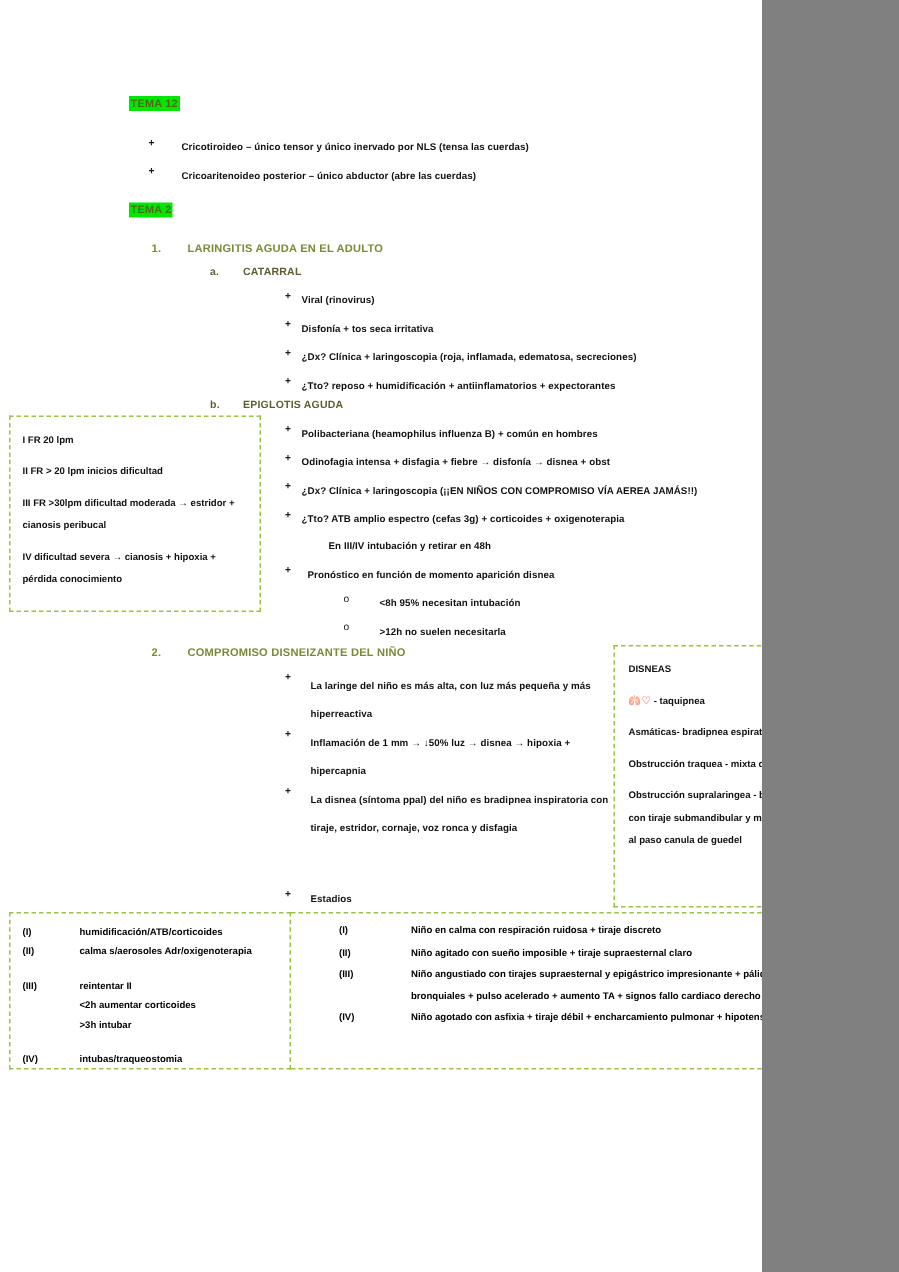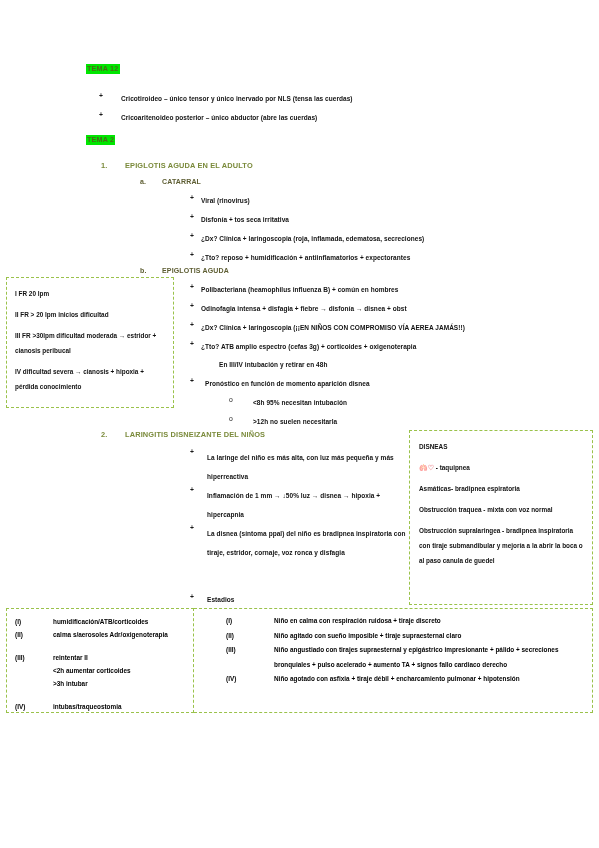--- a/index.html
+++ b/index.html
@@ -1,19 +1,19 @@
 <!DOCTYPE html>
 <html><head>
 <meta charset="utf-8">
 <style>
   html,body{margin:0;padding:0;background:#808080;}
   body{font-family:"Liberation Sans", sans-serif;}
   .page{
     position:relative;
-    width:599px;height:848px;
+    width:508px;height:848px;
     background:#ffffff;
     overflow:hidden;
     font-size:6.6px;
     color:#000000;
   }
   .hl{
     background:#00e600;
     color:#4a6b18;
     font-weight:bold;
     font-size:7.2px;
@@ -93,21 +93,21 @@
     <span class="mark" style="width:22px;">+</span>
     <span class="txt">Cricoaritenoideo posterior – único abductor (abre las cuerdas)</span>
   </div>
 
   <div class="abs" style="left:86px;top:135px;">
     <span class="hl">TEMA 2</span>
   </div>
 
   <div class="abs row" style="left:101px;top:161px;width:300px;">
     <span class="head1" style="width:24px;">1.</span>
-    <span class="head1">EPIGLOTIS AGUDA EN EL ADULTO</span>
+    <span class="head1">LARINGITIS AGUDA EN EL ADULTO</span>
   </div>
 
   <div class="abs row" style="left:140px;top:178px;width:280px;">
     <span class="head2" style="width:22px;">a.</span>
     <span class="head2">CATARRAL</span>
   </div>
 
   <div class="abs row" style="left:190px;top:194px;width:330px;">
     <span class="mark" style="width:11px;">+</span>
     <span class="txt">Viral (rinovirus)</span>
@@ -166,21 +166,21 @@
     <div class="boxtxt">
       <p>I FR 20 lpm</p>
       <p>II FR &gt; 20 lpm inicios dificultad</p>
       <p>III FR &gt;30lpm dificultad moderada → estridor + cianosis peribucal</p>
       <p>IV dificultad severa → cianosis + hipoxia + pérdida conocimiento</p>
     </div>
   </div>
 
   <div class="abs row" style="left:101px;top:430px;width:330px;">
     <span class="head1" style="width:24px;">2.</span>
-    <span class="head1">LARINGITIS DISNEIZANTE DEL NIÑOS</span>
+    <span class="head1">COMPROMISO DISNEIZANTE DEL NIÑO</span>
   </div>
 
   <div class="abs row" style="left:190px;top:448px;width:210px;">
     <span class="mark" style="width:17px;">+</span>
     <span class="txt" style="line-height:19px;">La laringe del niño es más alta, con luz más pequeña y más hiperreactiva</span>
   </div>
   <div class="abs row" style="left:190px;top:486px;width:215px;">
     <span class="mark" style="width:17px;">+</span>
     <span class="txt" style="line-height:19px;">Inflamación de 1 mm → ↓50% luz → disnea → hipoxia + hipercapnia</span>
   </div>

